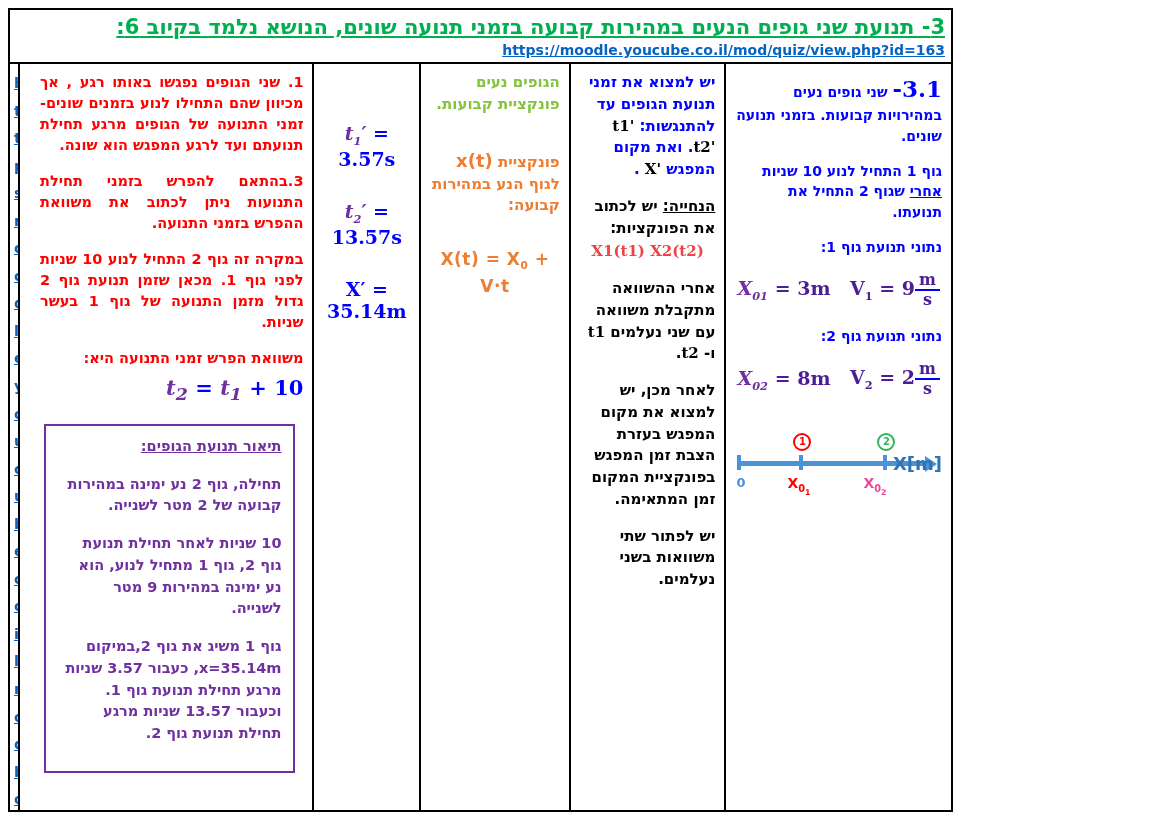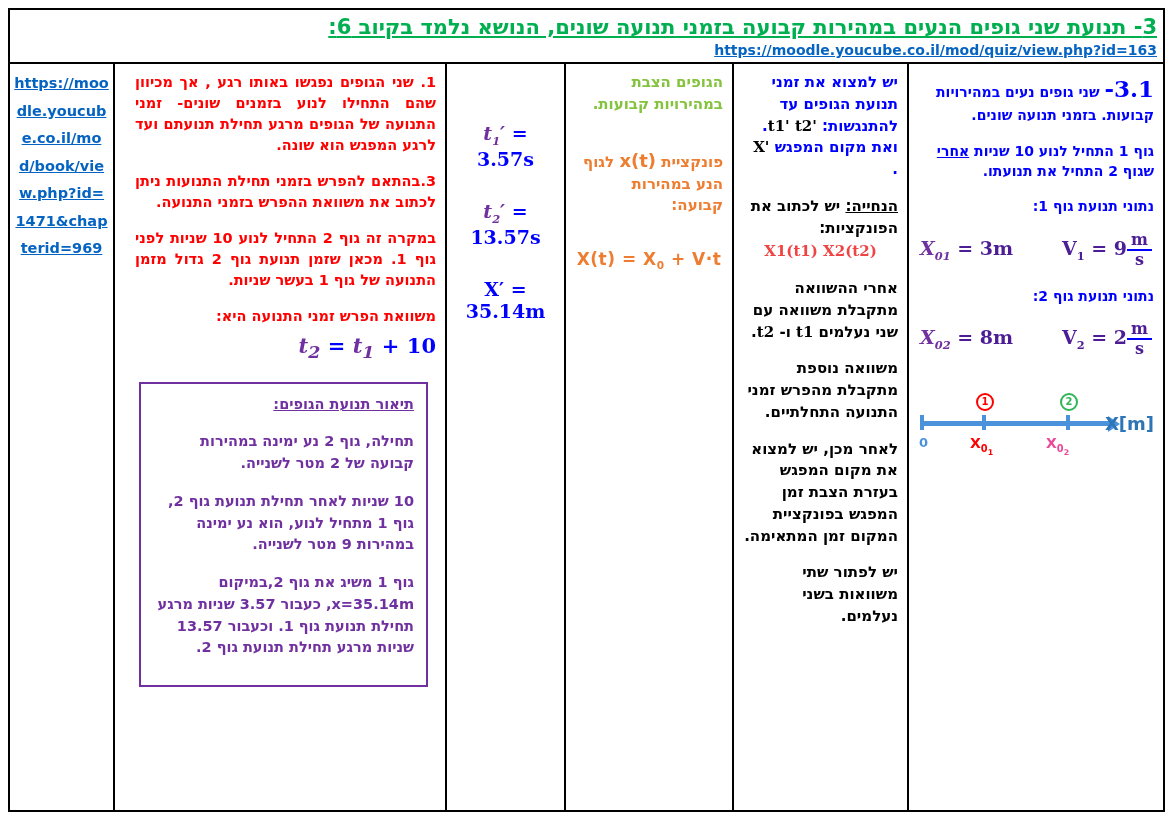--- a/index.html
+++ b/index.html
@@ -1,17 +1,17 @@
 <!DOCTYPE html>
 <html><head>
 <meta charset="utf-8">
 <style>
   html,body{margin:0;padding:0;width:1173px;height:823px;background:#fff;overflow:hidden;
             font-family:"DejaVu Sans", sans-serif;}
-  .sheet{position:absolute;left:8px;top:8px;width:1157px;height:804px;border:2px solid #000;
+  .sheet{position:absolute;left:8px;top:8px;width:945px;height:804px;border:2px solid #000;
          box-sizing:border-box;background:#fff;}
   
   .title-block{height:52px;box-sizing:border-box;padding:3px 6px 0 6px;}
   .title{direction:rtl;text-align:right;color:#00B050;font-weight:bold;font-size:21px;
          line-height:28px;text-decoration:underline;white-space:nowrap;}
   .quiz-link-row{text-align:right;direction:ltr;line-height:18px;}
   a.toplink{color:#0563C1;font-weight:bold;font-size:14px;text-decoration:underline;cursor:pointer;}
   
   .grid{display:flex;direction:rtl;border-top:2px solid #000;height:750px;box-sizing:border-box;}
   .cell{box-sizing:border-box;padding:8px 9px;overflow:hidden;}
@@ -125,27 +125,26 @@
         <span class="zero">0</span>
         <span class="mlabel m1"><span>X</span><sub><span>0</span><sub>1</sub></sub></span>
         <span class="mlabel m2"><span>X</span><sub><span>0</span><sub>2</sub></sub></span>
       </div>
     </div>
 
     <div class="cell c-instr">
       <p class="blue-p"><span>יש למצוא את זמני תנועת הגופים עד להתנגשות: </span><span class="latin">t1' t2'</span><span>. ואת מקום המפגש </span><span class="latin">X'</span><span> .</span></p>
       <p class="black-p"><span class="u">הנחייה:</span><span> יש לכתוב את הפונקציות:</span><span class="funcs">X1(t1)  X2(t2)</span></p>
       <p class="black-p"><span>אחרי ההשוואה מתקבלת משוואה עם שני נעלמים </span><span class="latin">t1</span><span> ו- </span><span class="latin">t2</span><span>.</span></p>
-      <p class="black-p">משוואה נוספת מתקבלת מהפרש זמני התנועה התחלתיים.</p>
       <p class="black-p">לאחר מכן, יש למצוא את מקום המפגש בעזרת הצבת זמן המפגש בפונקציית המקום זמן המתאימה.</p>
       <p class="black-p">יש לפתור שתי משוואות בשני נעלמים.</p>
     </div>
 
     <div class="cell c-method">
-      <p class="green-p">הגופים הצבת במהירויות קבועות.</p>
+      <p class="green-p">הגופים נעים פונקציית קבועות.</p>
       <p class="orange orange-p"><span>פונקציית </span><span class="xoft">x(t)</span><span> לגוף הנע במהירות קבועה:</span></p>
       <div class="method-formula"><span>X(t) = X</span><sub>0</sub><span> + V·t</span></div>
     </div>
 
     <div class="cell c-ans">
       <div class="ans"><span class="pv">t</span><sub class="pv">1</sub><span class="pv">′</span> <span class="bl">= 3.57s</span></div>
       <div class="ans"><span class="pv">t</span><sub class="pv">2</sub><span class="pv">′</span> <span class="bl">= 13.57s</span></div>
       <div class="ans"><span class="blx">X′</span> <span class="bl">= 35.14m</span></div>
     </div>
 

